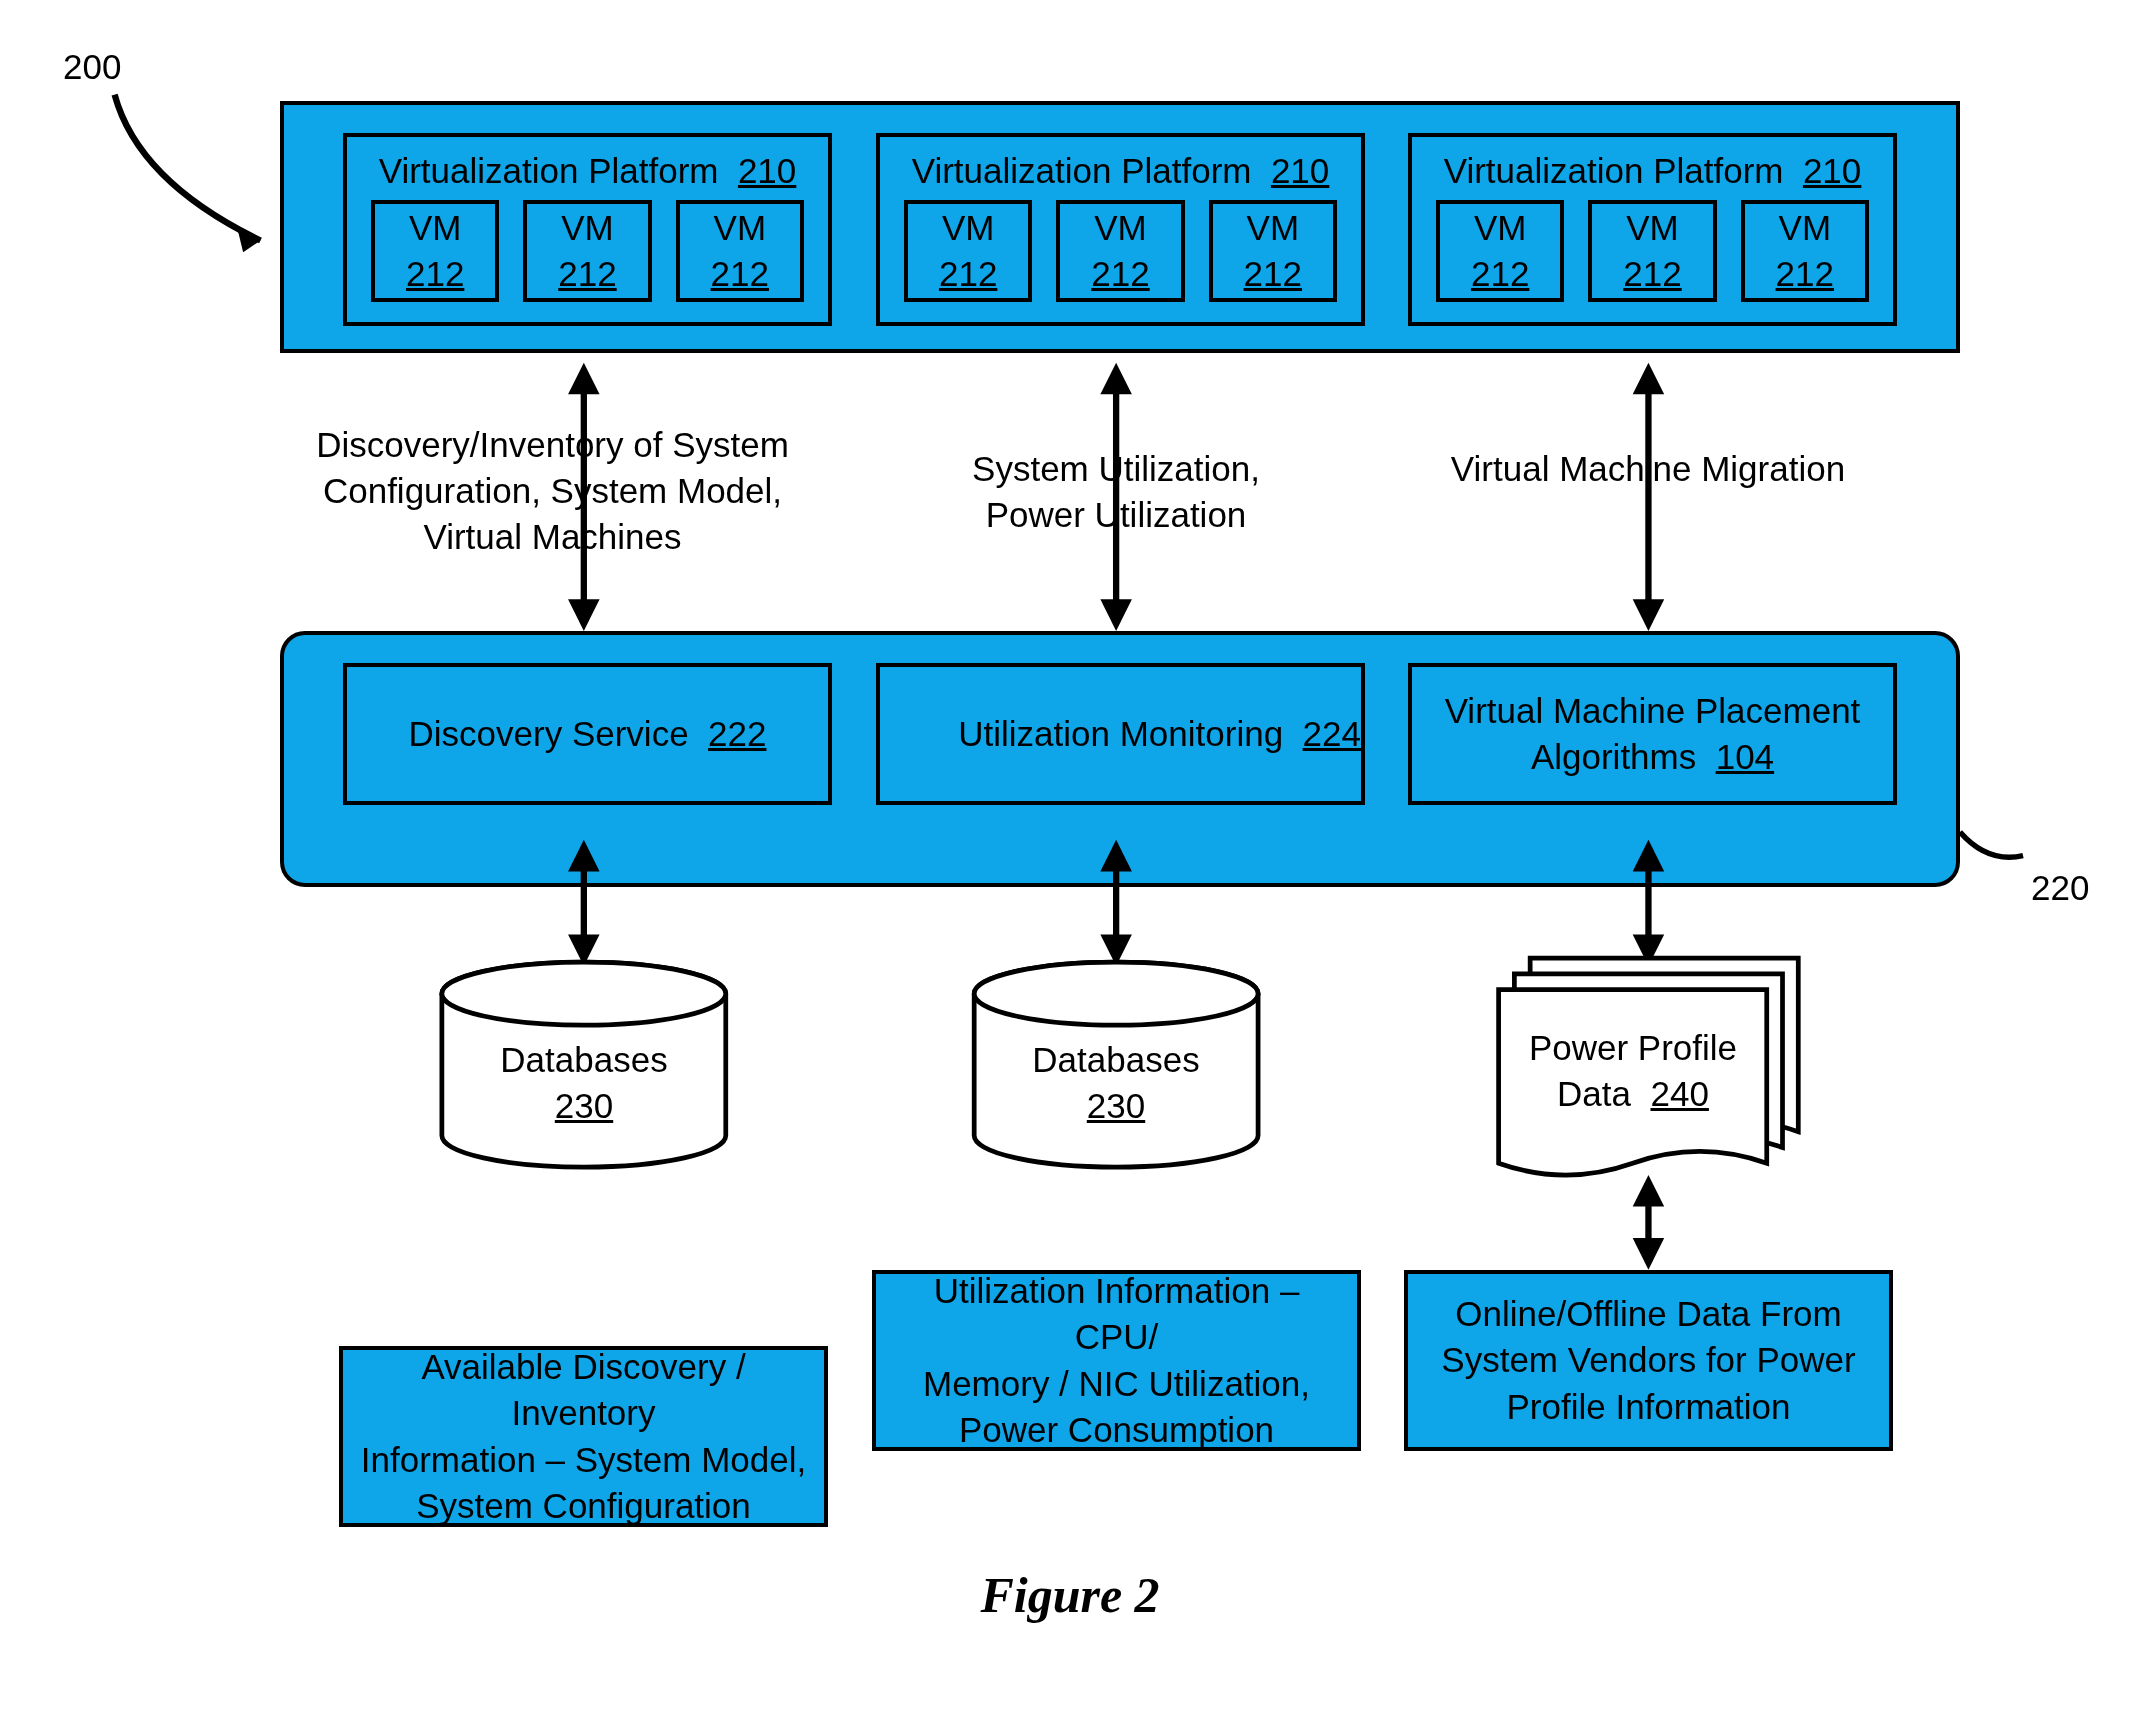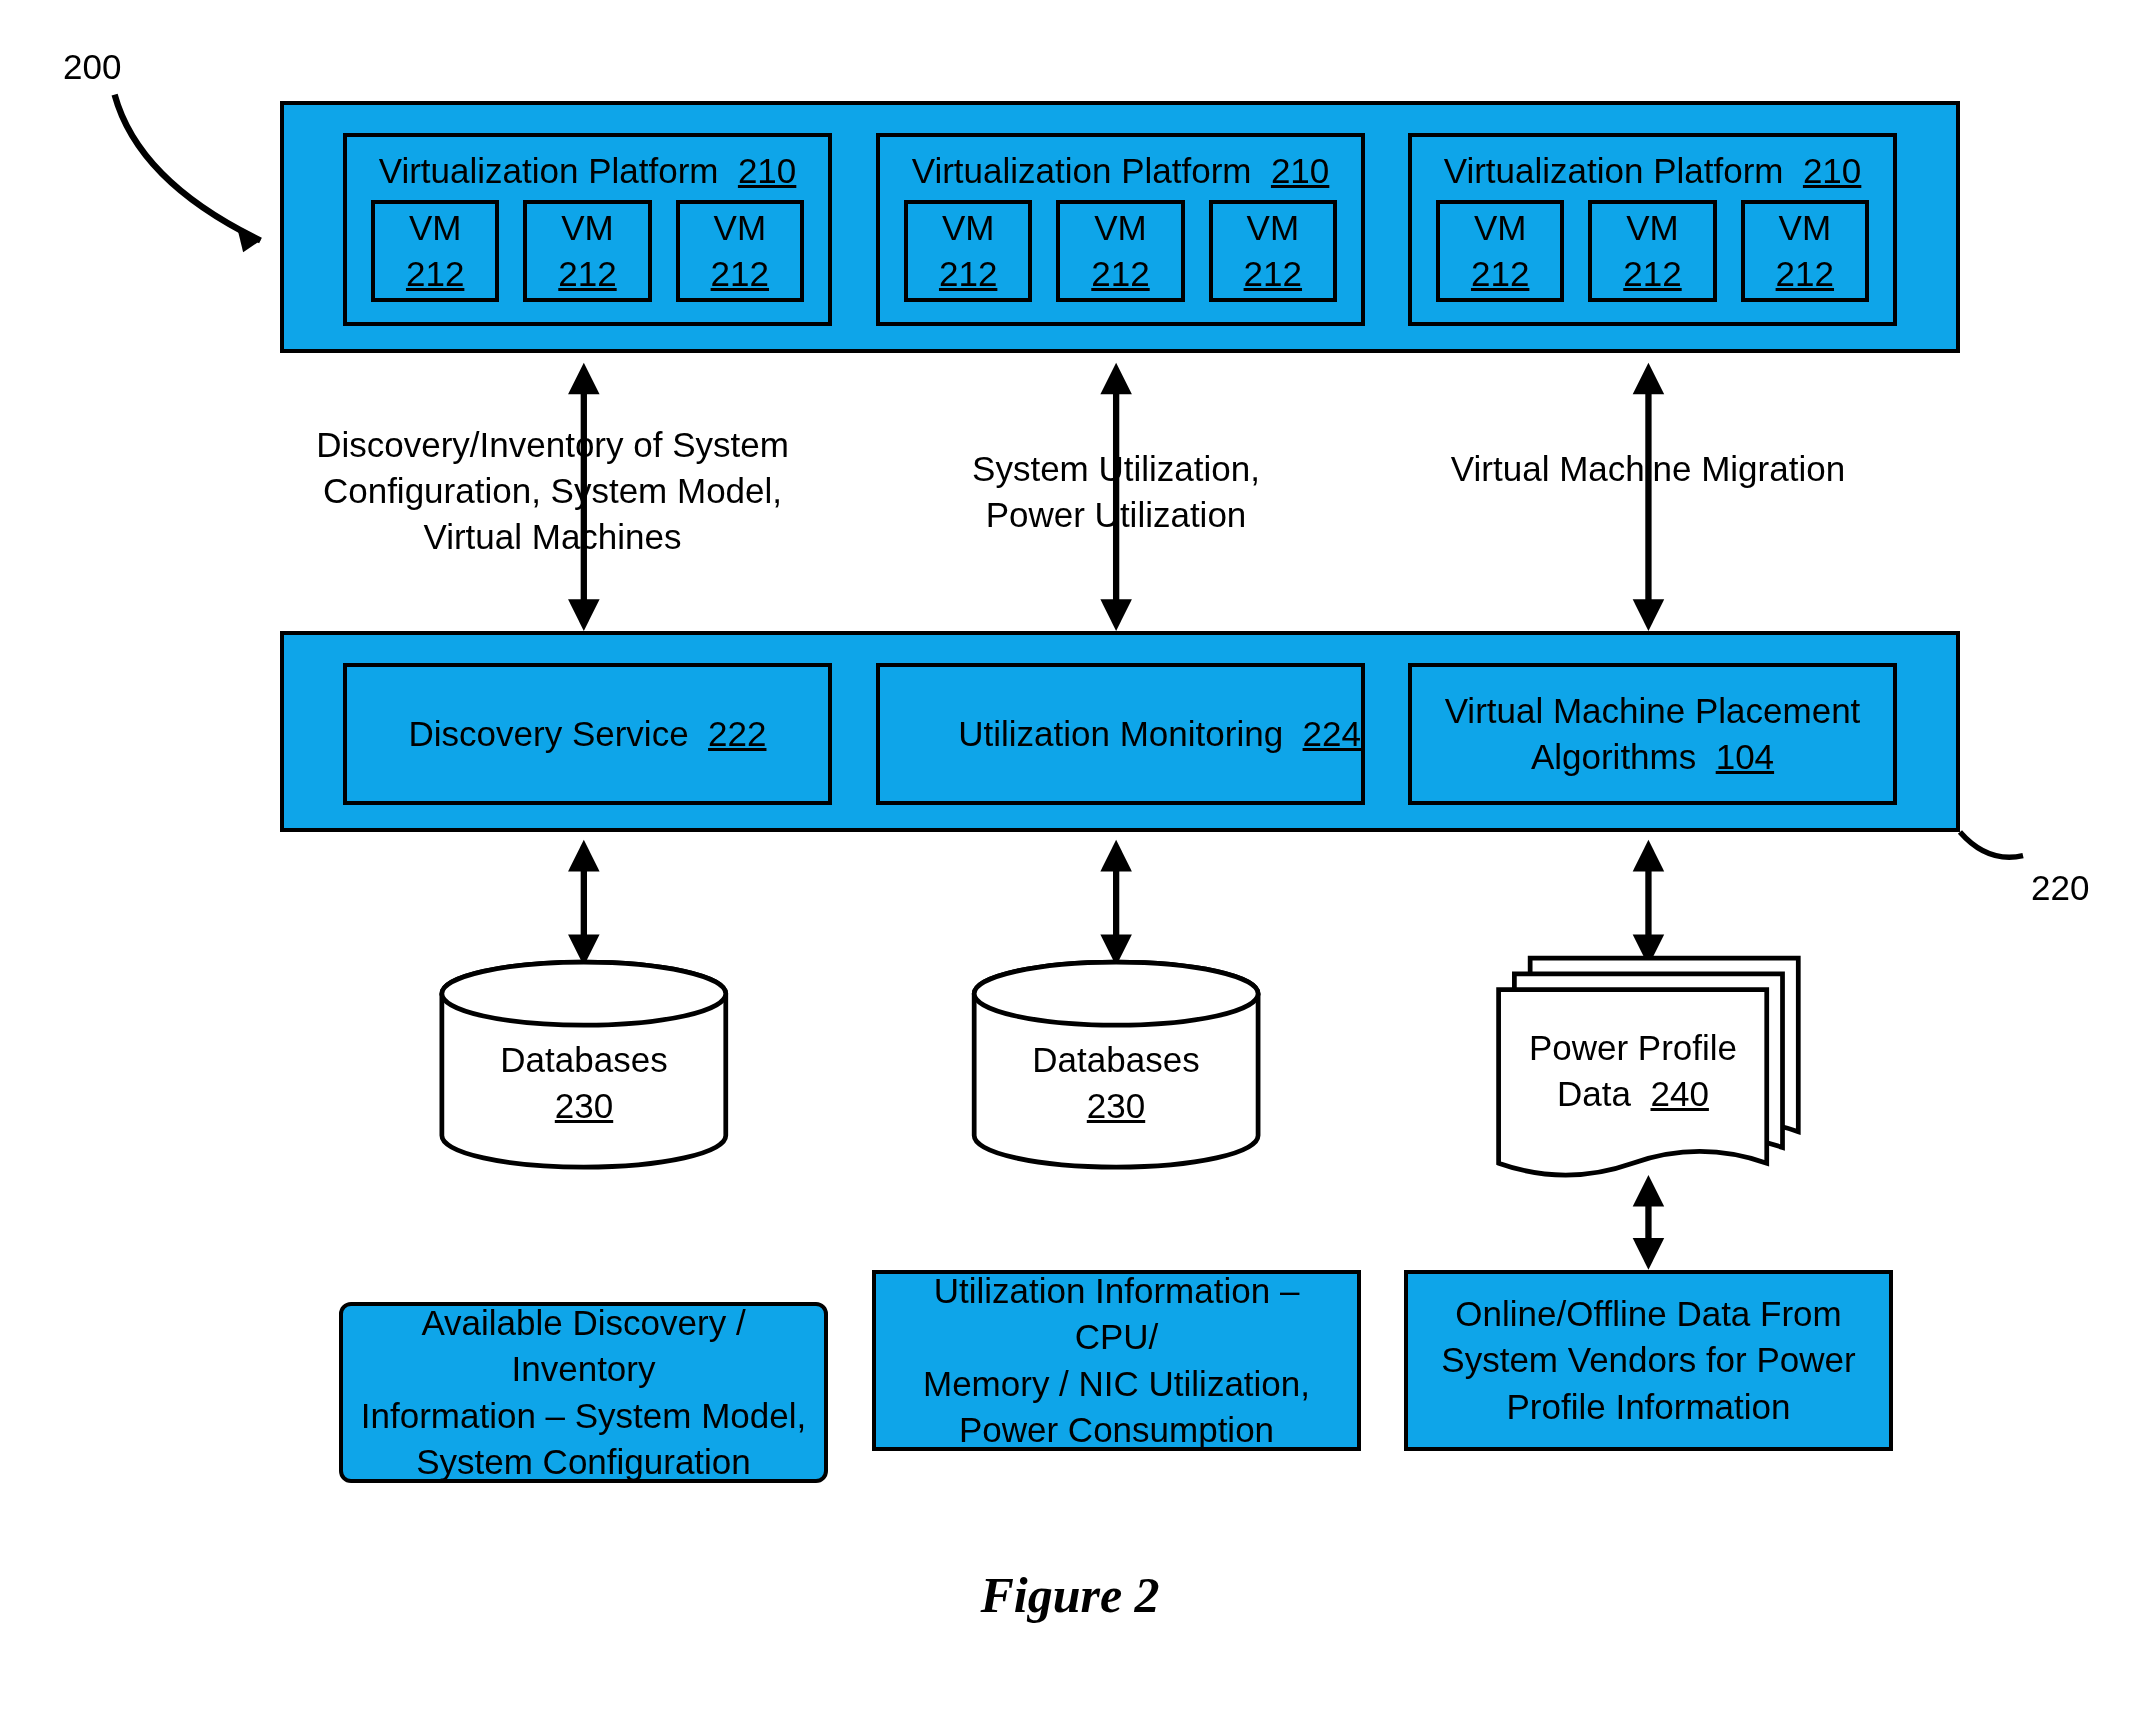--- a/index.html
+++ b/index.html
@@ -127,21 +127,21 @@
   </svg>
 
   <div class="abs lbl t-md" style="left:308px; top:422px; width:489px;">
     Discovery/Inventory of System<br>Configuration, System Model,<br>Virtual Machines
   </div>
   <div class="abs lbl t-md" style="left:903px; top:446px; width:426px;">
     System Utilization,<br>Power Utilization
   </div>
   <div class="abs lbl t-md" style="left:1443px; top:446px; width:410px;">Virtual Machine Migration</div>
 
-  <div class="abs box" style="left:280px; top:631px; width:1680px; height:201px;">
+  <div class="abs box" style="left:280px; top:631px; width:1680px; height:256px;border-radius:25px;">
 
     <div class="abs box centertxt" style="left:59px; top:28px; width:489px; height:142px;">
       <div class="lbl t-md"><span>Discovery Service</span>&nbsp;&nbsp;<span class="u">222</span></div>
     </div>
 
     <div class="abs box centertxt" style="left:592px; top:28px; width:489px; height:142px;justify-content:flex-end;">
       <div class="lbl t-md"><span>Utilization Monitoring</span>&nbsp;&nbsp;<span class="u">224</span></div>
     </div>
 
     <div class="abs box centertxt" style="left:1124px; top:28px; width:489px; height:142px;">
@@ -200,21 +200,21 @@
     <span>Power Profile</span><br>
     <span>Data</span>&nbsp;&nbsp;<span class="u">240</span>
   </div>
 
   <svg class="overlay" width="2140" height="1731" viewBox="0 0 2713 2195">
     <line x1="2090" y1="1510" x2="2090" y2="1590" stroke="#000" stroke-width="8"></line>
     <polygon points="2090,1490 2070,1530 2110,1530" fill="#000"></polygon>
     <polygon points="2090,1610 2070,1570 2110,1570" fill="#000"></polygon>
   </svg>
 
-  <div class="abs box centertxt" style="left:339px; top:1302px; width:489px; height:181px; padding:14px;border-radius:12px;">
+  <div class="abs box centertxt" style="left:339px; top:1346px; width:489px; height:181px; padding:14px;">
     <div class="lbl t-md">Available Discovery / Inventory<br>Information – System Model,<br>System Configuration</div>
   </div>
 
   <div class="abs box centertxt" style="left:872px; top:1270px; width:489px; height:181px; padding:14px;">
     <div class="lbl t-md">Utilization Information – CPU/<br>Memory / NIC Utilization,<br>Power Consumption</div>
   </div>
 
   <div class="abs box centertxt" style="left:1404px; top:1270px; width:489px; height:181px; padding:14px;">
     <div class="lbl t-md">Online/Offline Data From<br>System Vendors for Power<br>Profile Information</div>
   </div>

